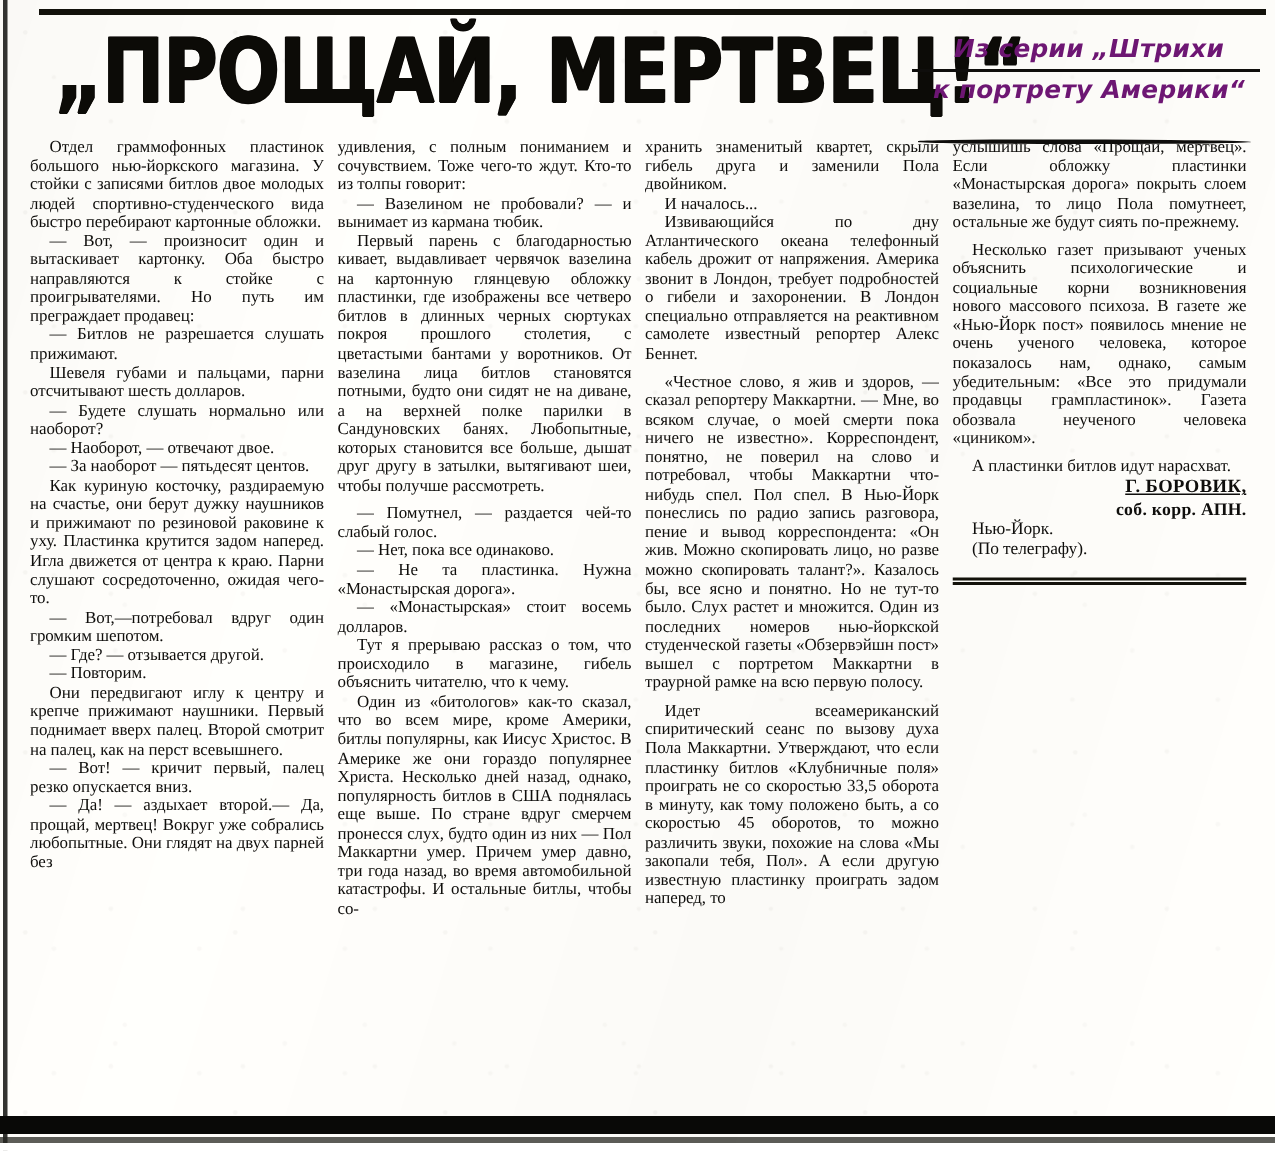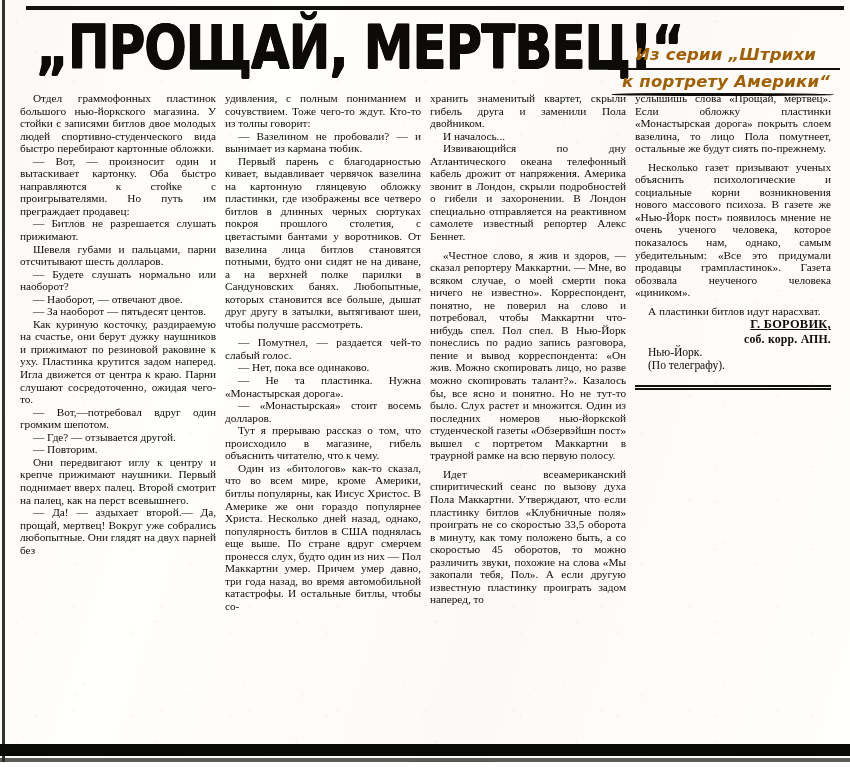--- a/index.html
+++ b/index.html
@@ -76,29 +76,29 @@
     line-height: 1;
     color: #100f0c;
     white-space: nowrap;
     transform: scaleX(1.02) scaleY(1.22);
     transform-origin: left top;
     text-shadow: 0.5px 0 0 #100f0c, -0.4px 0 0 #100f0c, 0 .4px 0 #100f0c;
   }
   #kicker {
     position: absolute;
     left: 606px;
-    top: 32px;
+    top: 10px;
     width: 240px;
     text-align: center;
     font-family: "DejaVu Sans", "Liberation Sans", sans-serif;
     font-style: italic;
     font-weight: 700;
     font-size: 16.5px;
     line-height: 1.05;
-    color: #a16207;
+    color: #701a75;
     letter-spacing: .2px;
   }
   #kicker .kicker-line-1 { display: block; padding-bottom: 4px; }
   #kicker .kicker-rule {
     display: block;
     height: 2px;
     background: #131210;
     margin: 1px 6px 3px 2px;
   }
   #kicker .kicker-line-2 { display: block; }
@@ -229,39 +229,40 @@
       <p class="dash">— Битлов не разрешается слушать прижимают.</p>
       <p>Шевеля губами и пальцами, парни отсчитывают шесть долларов.</p>
       <p class="dash">— Будете слушать нормально или наоборот?</p>
       <p class="dash">— Наоборот, — отвечают двое.</p>
       <p class="dash">— За наоборот — пятьдесят центов.</p>
       <p>Как куриную косточку, раздираемую на счастье, они берут дужку наушников и прижимают по резиновой раковине к уху. Пластинка крутится задом наперед. Игла движется от центра к краю. Парни слушают сосредоточенно, ожидая чего-то.</p>
       <p class="dash">— Вот,—потребовал вдруг один громким шепотом.</p>
       <p class="dash">— Где? — отзывается другой.</p>
       <p class="dash">— Повторим.</p>
       <p>Они передвигают иглу к центру и крепче прижимают наушники. Первый поднимает вверх палец. Второй смотрит на палец, как на перст всевышнего.</p>
+      <p class="dash">— Вот! — кричит первый, палец резко опускается вниз.</p>
       <p class="dash">— Да! — аздыхает второй.— Да, прощай, мертвец! Вокруг уже собрались любопытные. Они глядят на двух парней без</p>
     </div>
 
     <div class="column">
       <p class="noindent">удивления, с полным пониманием и сочувствием. Тоже чего-то ждут. Кто-то из толпы говорит:</p>
       <p class="dash">— Вазелином не пробовали? — и вынимает из кармана тюбик.</p>
       <p>Первый парень с благодарностью кивает, выдавливает червячок вазелина на картонную глянцевую обложку пластинки, где изображены все четверо битлов в длинных черных сюртуках покроя прошлого столетия, с цветастыми бантами у воротников. От вазелина лица битлов становятся потными, будто они сидят не на диване, а на верхней полке парилки в Сандуновских банях. Любопытные, которых становится все больше, дышат друг другу в затылки, вытягивают шеи, чтобы получше рассмотреть.</p>
       <p class="dash gap">— Помутнел, — раздается чей-то слабый голос.</p>
       <p class="dash">— Нет, пока все одинаково.</p>
       <p class="dash">— Не та пластинка. Нужна «Монастырская дорога».</p>
       <p class="dash">— «Монастырская» стоит восемь долларов.</p>
       <p>Тут я прерываю рассказ о том, что происходило в магазине, гибель объяснить читателю, что к чему.</p>
       <p>Один из «битологов» как-то сказал, что во всем мире, кроме Америки, битлы популярны, как Иисус Христос. В Америке же они гораздо популярнее Христа. Несколько дней назад, однако, популярность битлов в США поднялась еще выше. По стране вдруг смерчем пронесся слух, будто один из них — Пол Маккартни умер. Причем умер давно, три года назад, во время автомобильной катастрофы. И остальные битлы, чтобы со-</p>
     </div>
 
     <div class="column">
       <p class="noindent">хранить знаменитый квартет, скрыли гибель друга и заменили Пола двойником.</p>
       <p>И началось...</p>
-      <p>Извивающийся по дну Атлантического океана телефонный кабель дрожит от напряжения. Америка звонит в Лондон, скрыли подробностей о гибели и захоронении. В Лондон специально отправляется на реактивном самолете известный репортер Алекс Беннет.</p>
+      <p>Извивающийся по дну Атлантического океана телефонный кабель дрожит от напряжения. Америка звонит в Лондон, требует подробностей о гибели и захоронении. В Лондон специально отправляется на реактивном самолете известный репортер Алекс Беннет.</p>
       <p class="gap">«Честное слово, я жив и здоров, — сказал репортеру Маккартни. — Мне, во всяком случае, о моей смерти пока ничего не известно». Корреспондент, понятно, не поверил на слово и потребовал, чтобы Маккартни что-нибудь спел. Пол спел. В Нью-Йорк понеслись по радио запись разговора, пение и вывод корреспондента: «Он жив. Можно скопировать лицо, но разве можно скопировать талант?». Казалось бы, все ясно и понятно. Но не тут-то было. Слух растет и множится. Один из последних номеров нью-йоркской студенческой газеты «Обзервэйшн пост» вышел с портретом Маккартни в траурной рамке на всю первую полосу.</p>
       <p class="gap">Идет всеамериканский спиритический сеанс по вызову духа Пола Маккартни. Утверждают, что если пластинку битлов «Клубничные поля» проиграть не со скоростью 33,5 оборота в минуту, как тому положено быть, а со скоростью 45 оборотов, то можно различить звуки, похожие на слова «Мы закопали тебя, Пол». А если другую известную пластинку проиграть задом наперед, то</p>
     </div>
 
     <div class="column">
       <p class="noindent">услышишь слова «Прощай, мертвец». Если обложку пластинки «Монастырская дорога» покрыть слоем вазелина, то лицо Пола помутнеет, остальные же будут сиять по-прежнему.</p>
       <p class="gap">Несколько газет призывают ученых объяснить психологические и социальные корни возникновения нового массового психоза. В газете же «Нью-Йорк пост» появилось мнение не очень ученого человека, которое показалось нам, однако, самым убедительным: «Все это придумали продавцы грампластинок». Газета обозвала неученого человека «циником».</p>
       <p class="gap">А пластинки битлов идут нарасхват.</p>
 
       <p class="sig">Г. БОРОВИК,</p>

